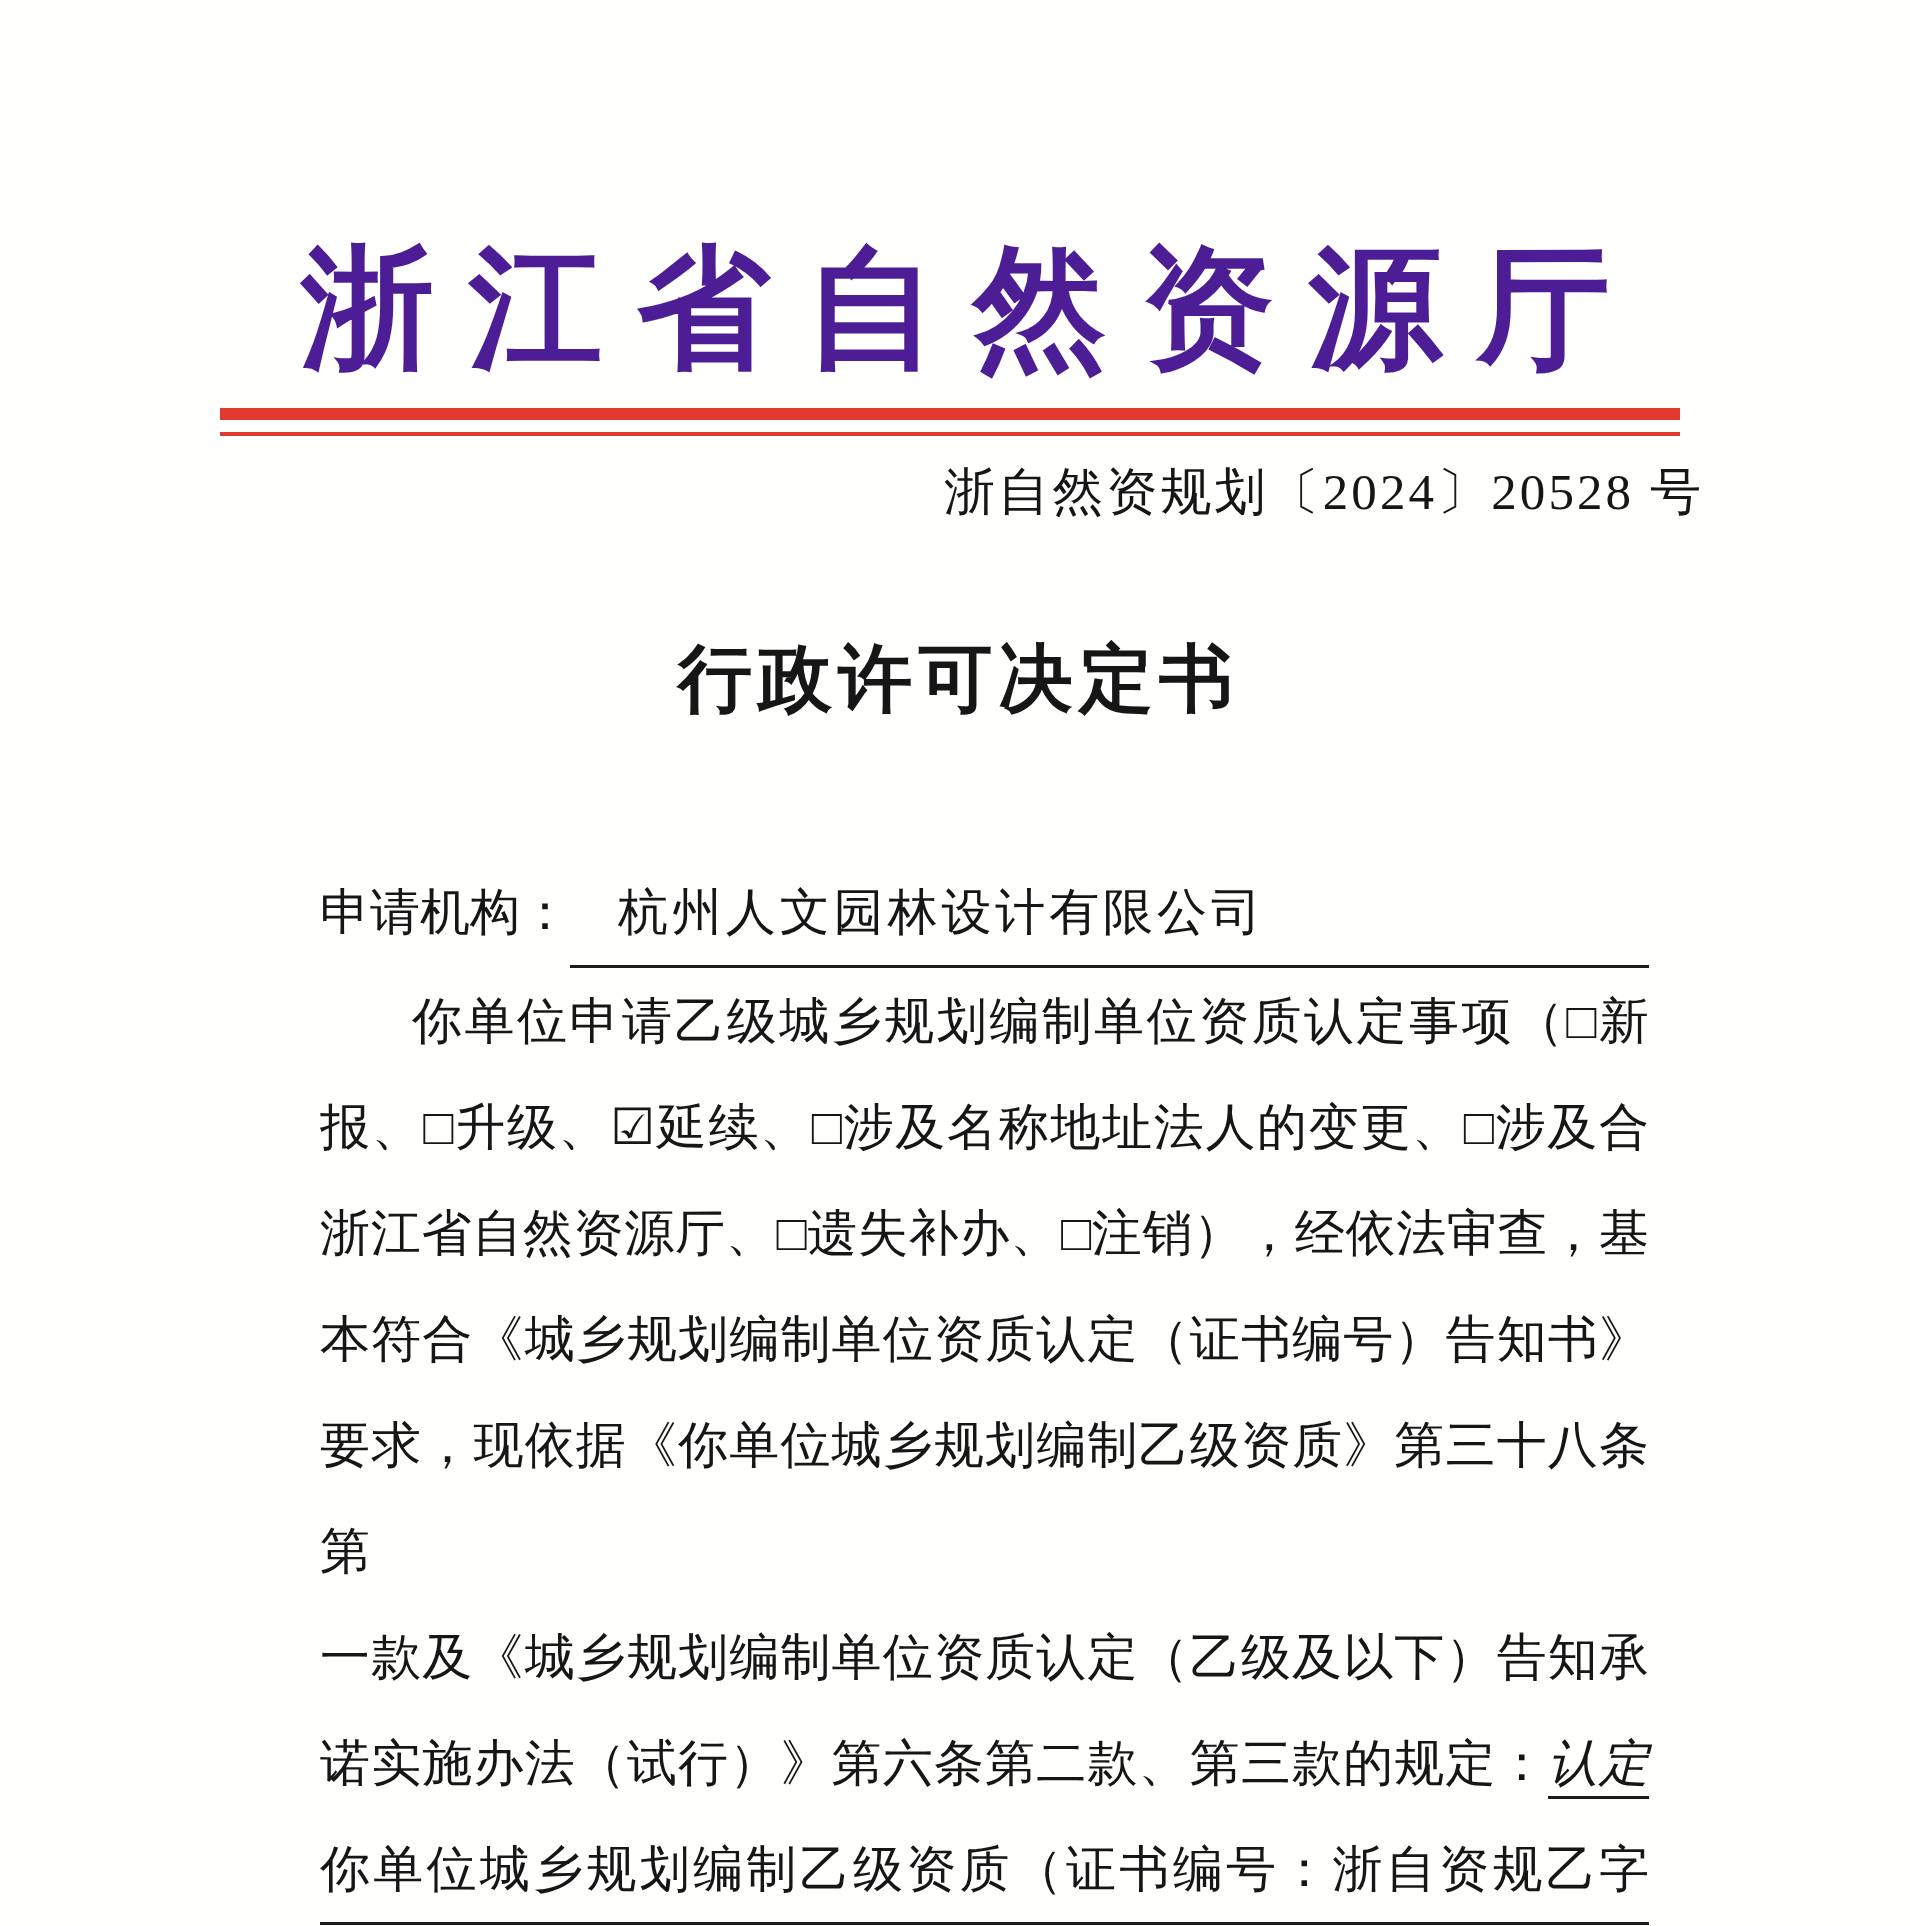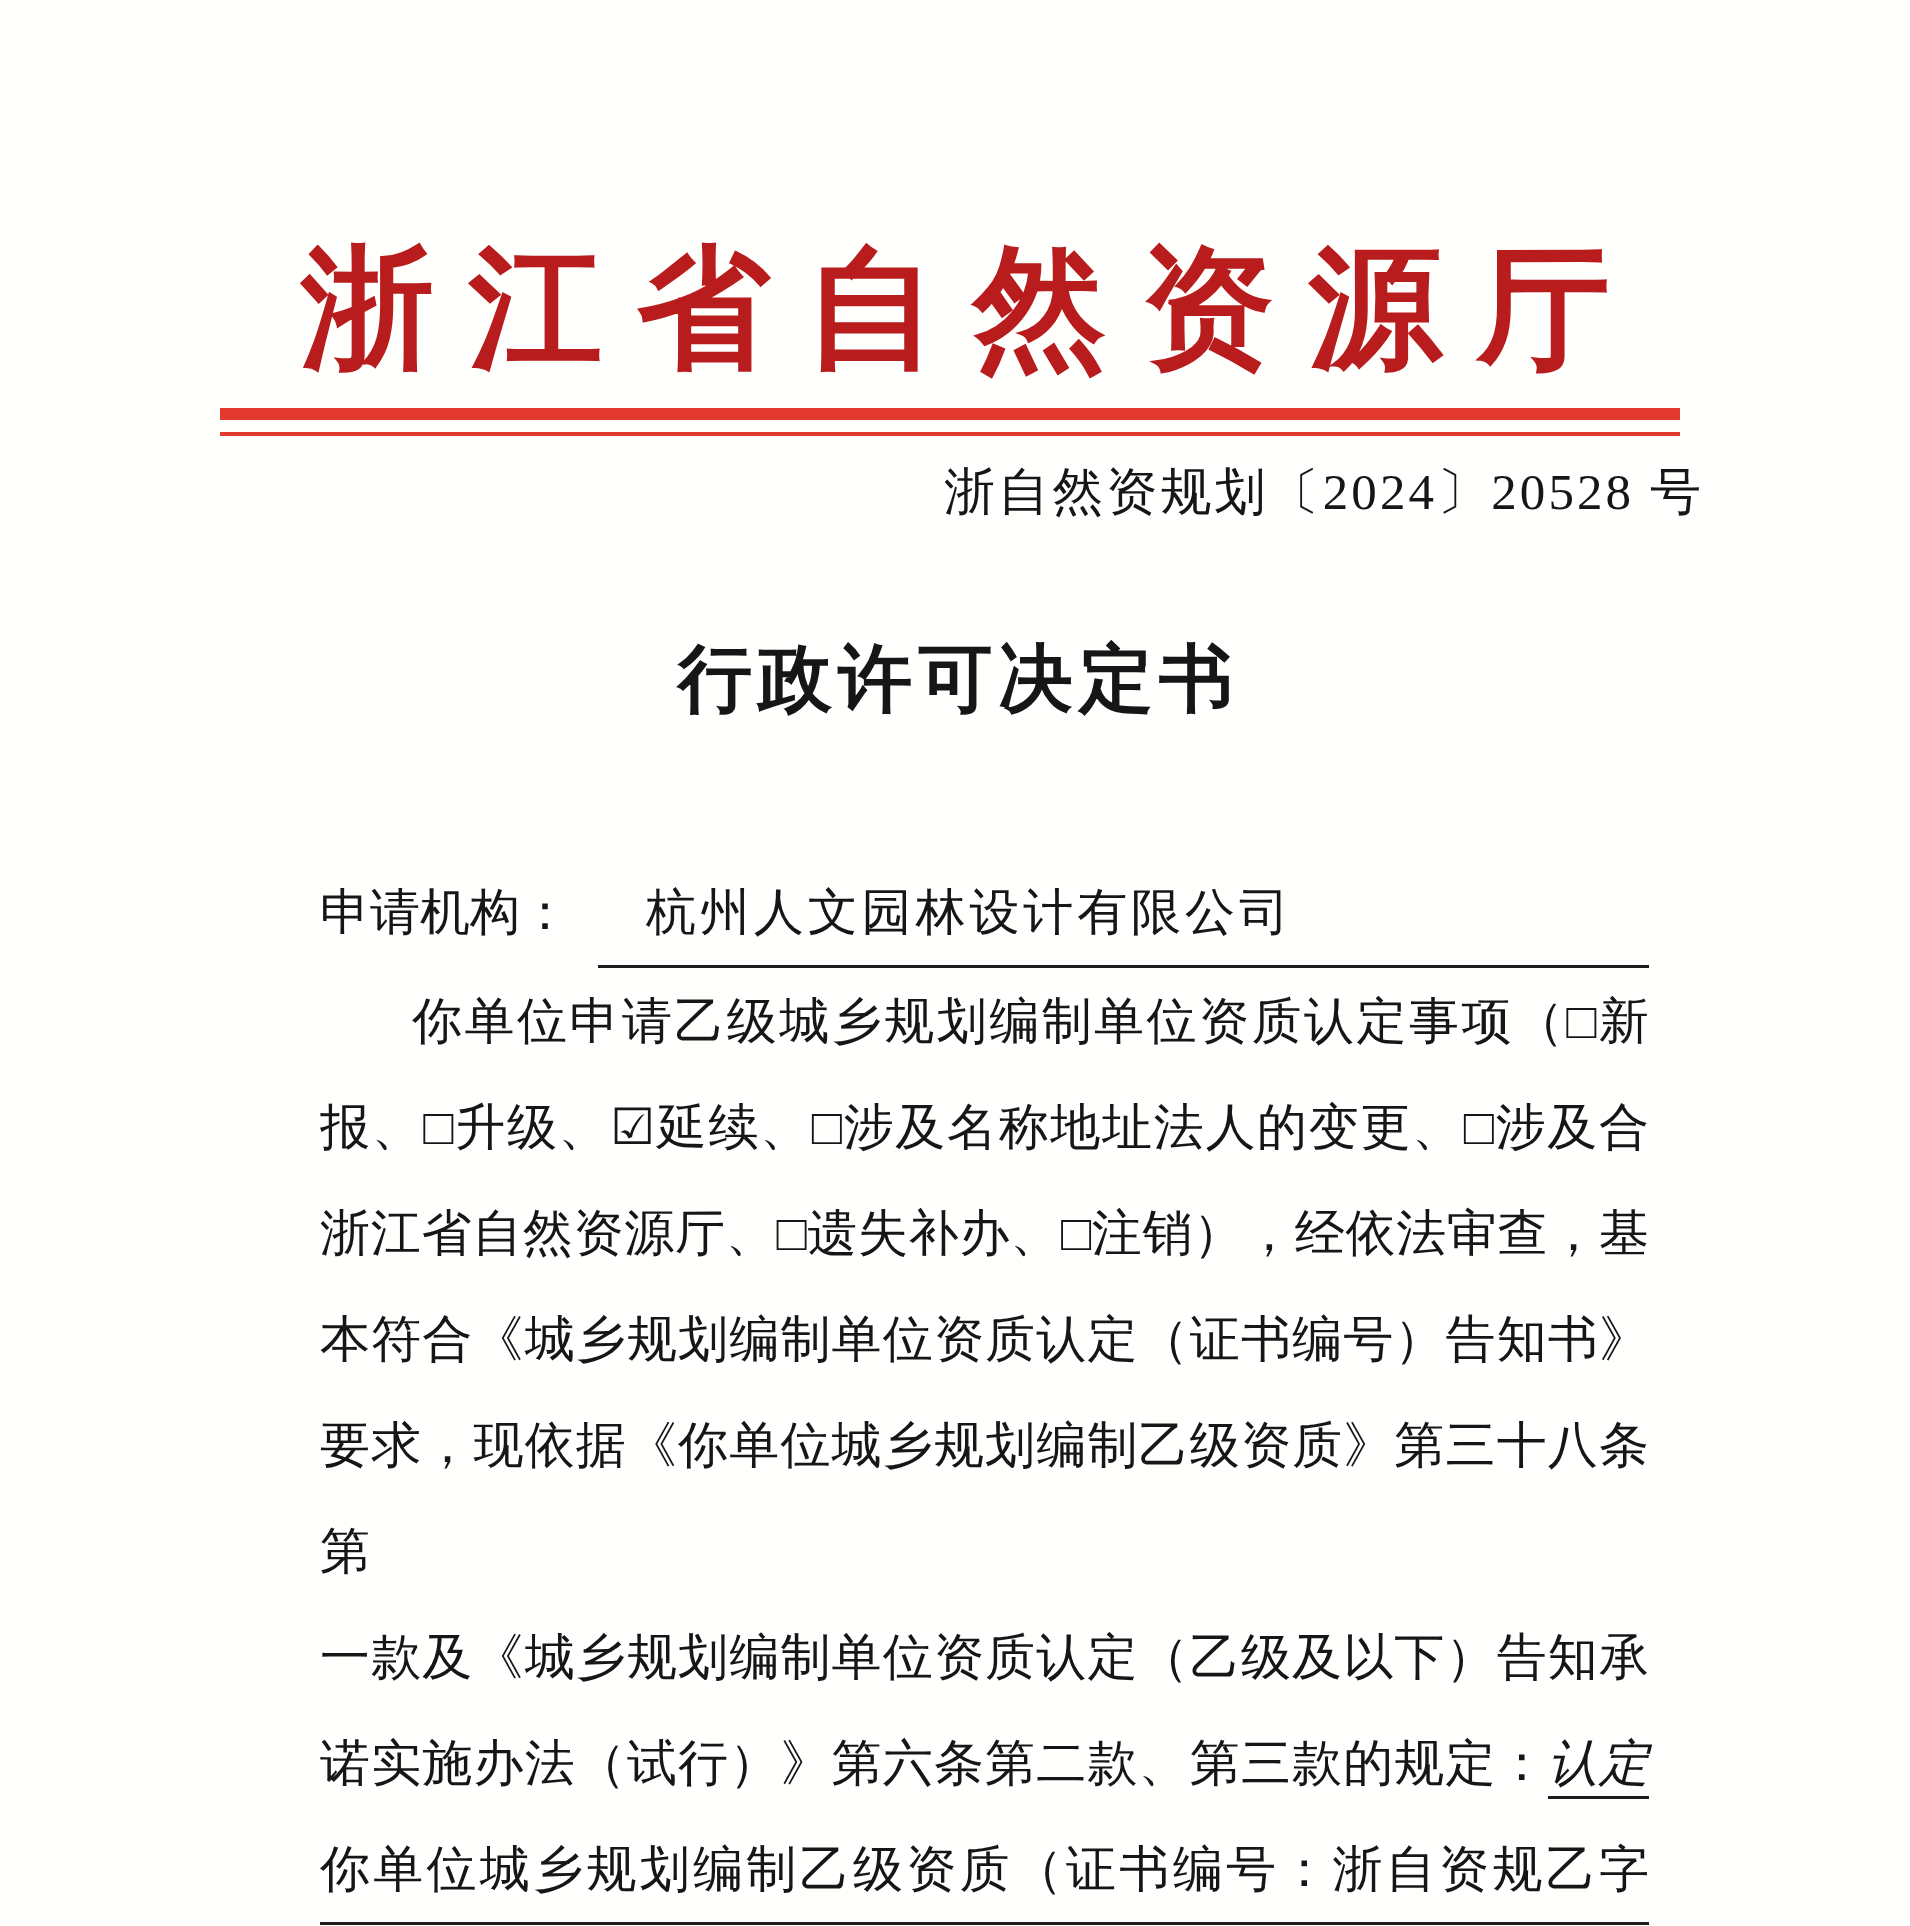--- a/index.html
+++ b/index.html
@@ -3,39 +3,39 @@
 <meta charset="utf-8">
 <style>
   html,body { margin:0; padding:0; background:#ffffff; }
   .page {
     position:relative; width:1911px; height:2702px; background:#fffffe;
     font-family:"Liberation Serif","DejaVu Serif",serif; color:#161616; overflow:hidden;
   }
   
   .letterhead {
     position:absolute; top:230px; left:0; width:100%; text-align:center;
-    font-size:133px; font-weight:bold; color:#b91c1c;
+    font-size:133px; font-weight:bold; color:#4c1d95;
     letter-spacing:35px; text-indent:35px; white-space:nowrap; line-height:1.2;
   }
   .rule { position:absolute; left:220px; width:1460px; background:#e23a2e; }
   .rule-thick-top  { top:408px; height:11.6px; }
   .rule-thin-top   { top:432px; height:3.9px; }
   
   .doc-number {
     position:absolute; top:458px; left:944px; width:713px; text-align:center;
     font-size:51px; letter-spacing:3.1px; white-space:nowrap;
   }
   .doc-title {
     position:absolute; top:630px; left:0; width:100%; margin:0; text-align:center;
     font-size:74px; font-weight:bold; letter-spacing:6.2px; text-indent:6.2px; white-space:nowrap;
   }
   
   .body-text { position:absolute; top:859px; left:320px; width:1329px;
     font-size:50px; line-height:106px; text-align:justify; }
-  .line { text-align:justify;gap:28px; }
+  .line { text-align:justify; }
   .jl { text-align-last:justify; }
   .indent { text-indent:92px; }
   .u { border-bottom:3.9px solid #1c1c1c; padding-bottom:4.6px;font-style:italic; }
   .u-full { border-bottom:3.9px solid #1c1c1c; }
   .applicant-line { display:flex; text-align:left; text-align-last:auto; }
   .applicant-label { flex:none; }
   .applicant-underline { flex:1; border-bottom:3.9px solid #1c1c1c;
     padding-left:48px; letter-spacing:3.9px; white-space:nowrap; }
   
   .seal { position:absolute; left:1217px; top:1957px; width:374px; height:374px;

